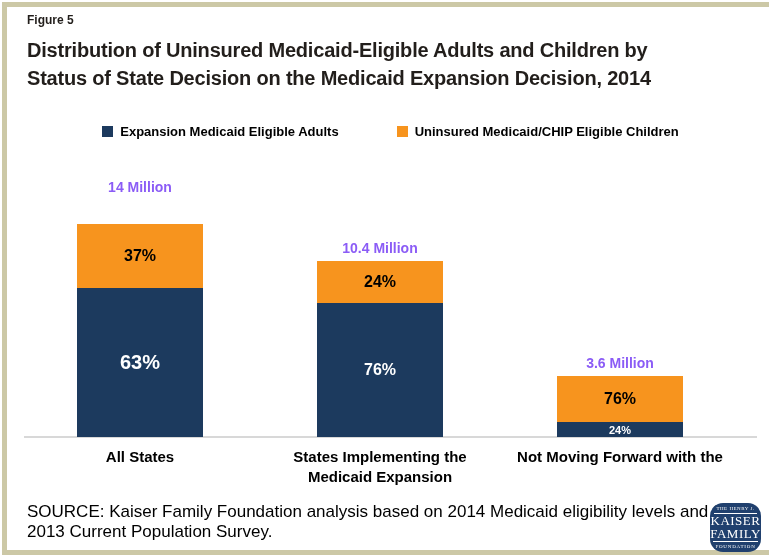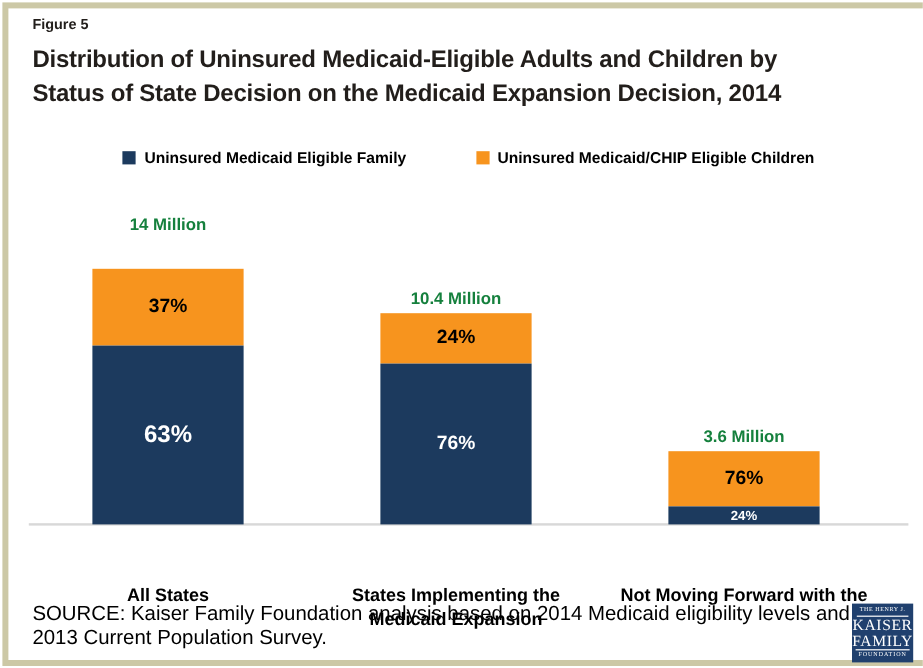--- a/index.html
+++ b/index.html
@@ -33,45 +33,44 @@
   .legend-swatch{width:11px; height:11px; flex:0 0 auto;}
   .legend-text{font-size:13px; font-weight:bold; color:#000;}
   .plot{position:absolute; inset:0;}
   .axis-line{
     position:absolute; left:24px; right:24px; top:436px; height:2px;
     background:#D8D8D8;
   }
   .bar-group{position:absolute; bottom:120px; width:126px;}
   .bar-total{
     position:absolute; left:-40px; right:-40px;
-    text-align:center; font-size:14px; font-weight:bold; color:#15803d;
+    text-align:center; font-size:14px; font-weight:bold; color:#8b5cf6;
     white-space:nowrap;
   }
   .seg{
     position:absolute; left:0; width:100%;
     display:flex; align-items:center; justify-content:center;
     font-weight:bold;
   }
   .cat-label{
     position:absolute; top:447px; width:250px;
     text-align:center; font-size:15px; font-weight:bold; color:#000;
     line-height:20px;
-    margin-top:40px;
   }
   .source-note{
     position:absolute; left:27px; bottom:15px;
     font-size:17px; color:#000;
   }
   .kff-logo{
     position:absolute; right:20px; bottom:5px;
     width:51px; height:49px;
     background:#20406E; color:#fff;
     display:flex; flex-direction:column; align-items:center; justify-content:center;
     font-family:"Liberation Serif", serif;
-    box-sizing:border-box; padding:2px 0;
+    box-sizing:border-box; padding:2px 0;border-radius:13px;
   }
   .logo-small{
     font-size:5px; letter-spacing:0.5px; line-height:7px;
     border-bottom:0.5px solid #fff; padding:0 2px 1px 2px;
   }
   .logo-big{font-size:13px; line-height:13px; letter-spacing:0.5px;}
   .logo-foundation{
     font-size:5px; letter-spacing:0.8px; line-height:7px;
     border-top:0.5px solid #fff; margin-top:1px; padding:1px 2px 0 2px;
   }
@@ -85,21 +84,21 @@
   <div class="figure-label">Figure 5</div>
 
   <div class="chart-title">
     <div>Distribution of Uninsured Medicaid-Eligible Adults and Children by</div>
     <div>Status of State Decision on the Medicaid Expansion Decision, 2014</div>
   </div>
 
   <div class="legend">
     <div class="legend-item">
       <span class="legend-swatch" style="background: rgb(28, 58, 94);"></span>
-      <span class="legend-text">Uninsured Medicaid Eligible Family</span>
+      <span class="legend-text">Expansion Medicaid Eligible Adults</span>
     </div>
     <div class="legend-item">
       <span class="legend-swatch" style="background: rgb(247, 148, 30);"></span>
       <span class="legend-text">Uninsured Medicaid/CHIP Eligible Children</span>
     </div>
   </div>
 
   <div class="plot">
     <div class="axis-line"></div>
     <div id="bars">

